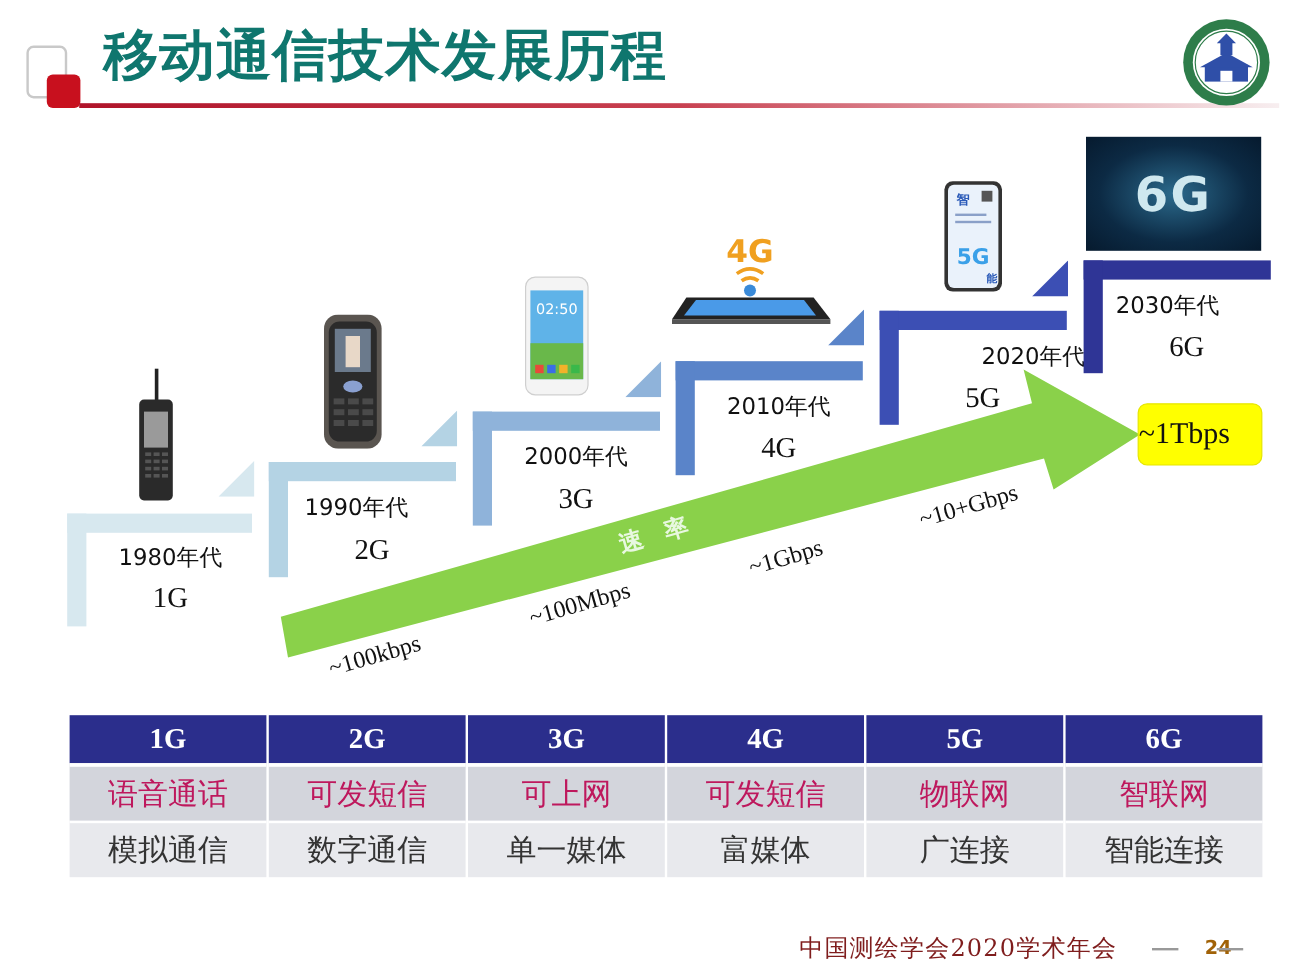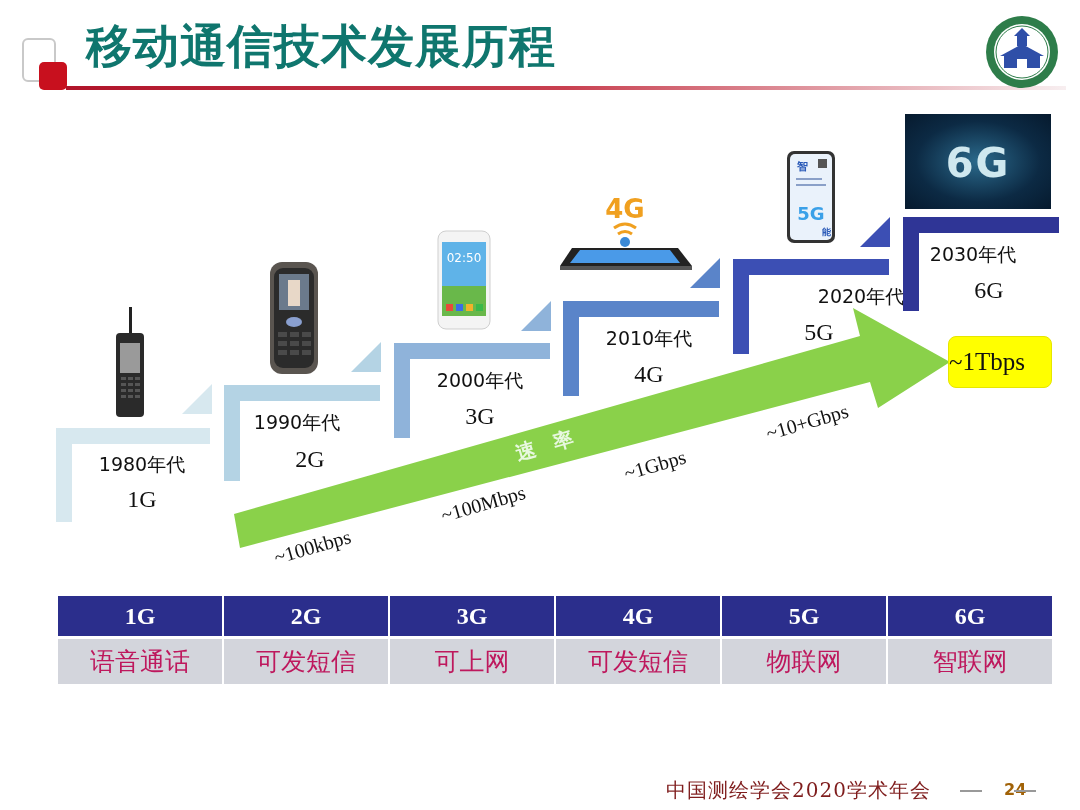--- a/index.html
+++ b/index.html
@@ -211,19 +211,27 @@
     <th>6G</th>
   </tr>
   <tr class="r1">
     <td>语音通话</td>
     <td>可发短信</td>
     <td>可上网</td>
     <td>可发短信</td>
     <td>物联网</td>
     <td>智联网</td>
   </tr>
+  <tr class="r2">
+    <td>模拟通信</td>
+    <td>数字通信</td>
+    <td>单一媒体</td>
+    <td>富媒体</td>
+    <td>广连接</td>
+    <td>智能连接</td>
+  </tr>
 </tbody>
   </table>
 
 <div class="abs footer-org">中国测绘学会2020学术年会</div>
 <div class="page-dash" style="left:960px"></div>
 <div class="abs page-num">24</div>
 <div class="page-dash" style="left:1014px"></div>
 
 </body></html>

